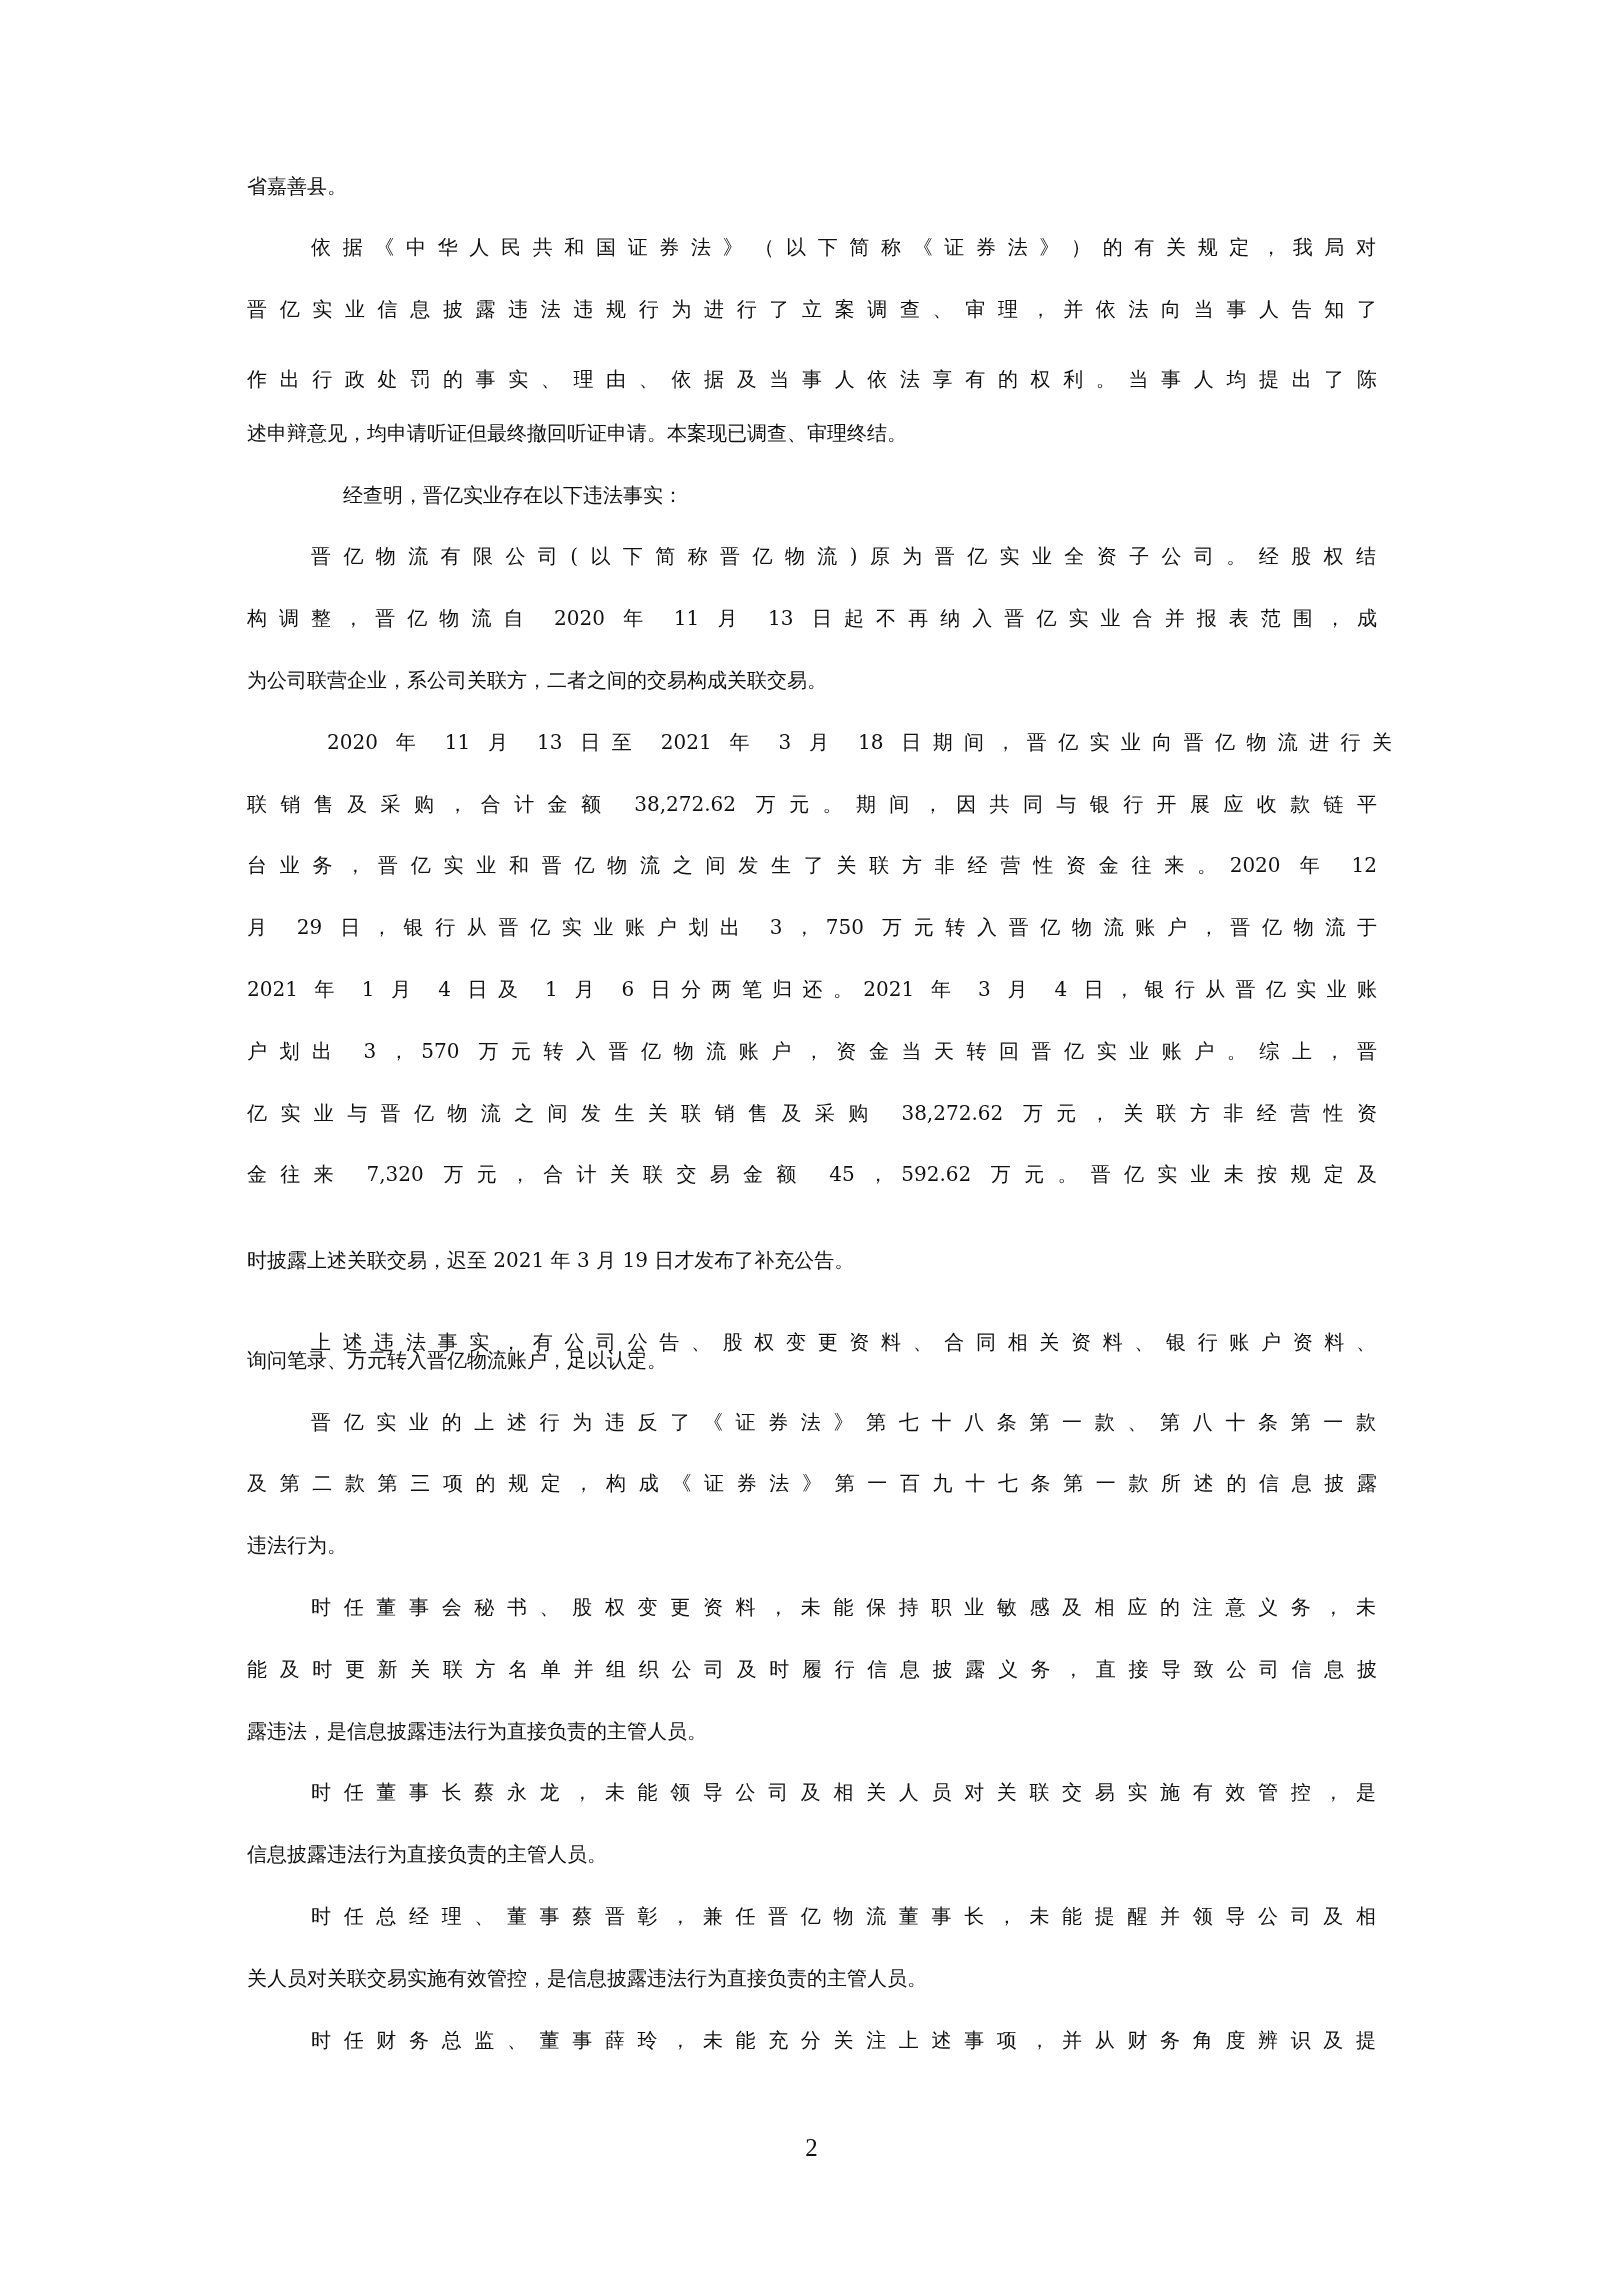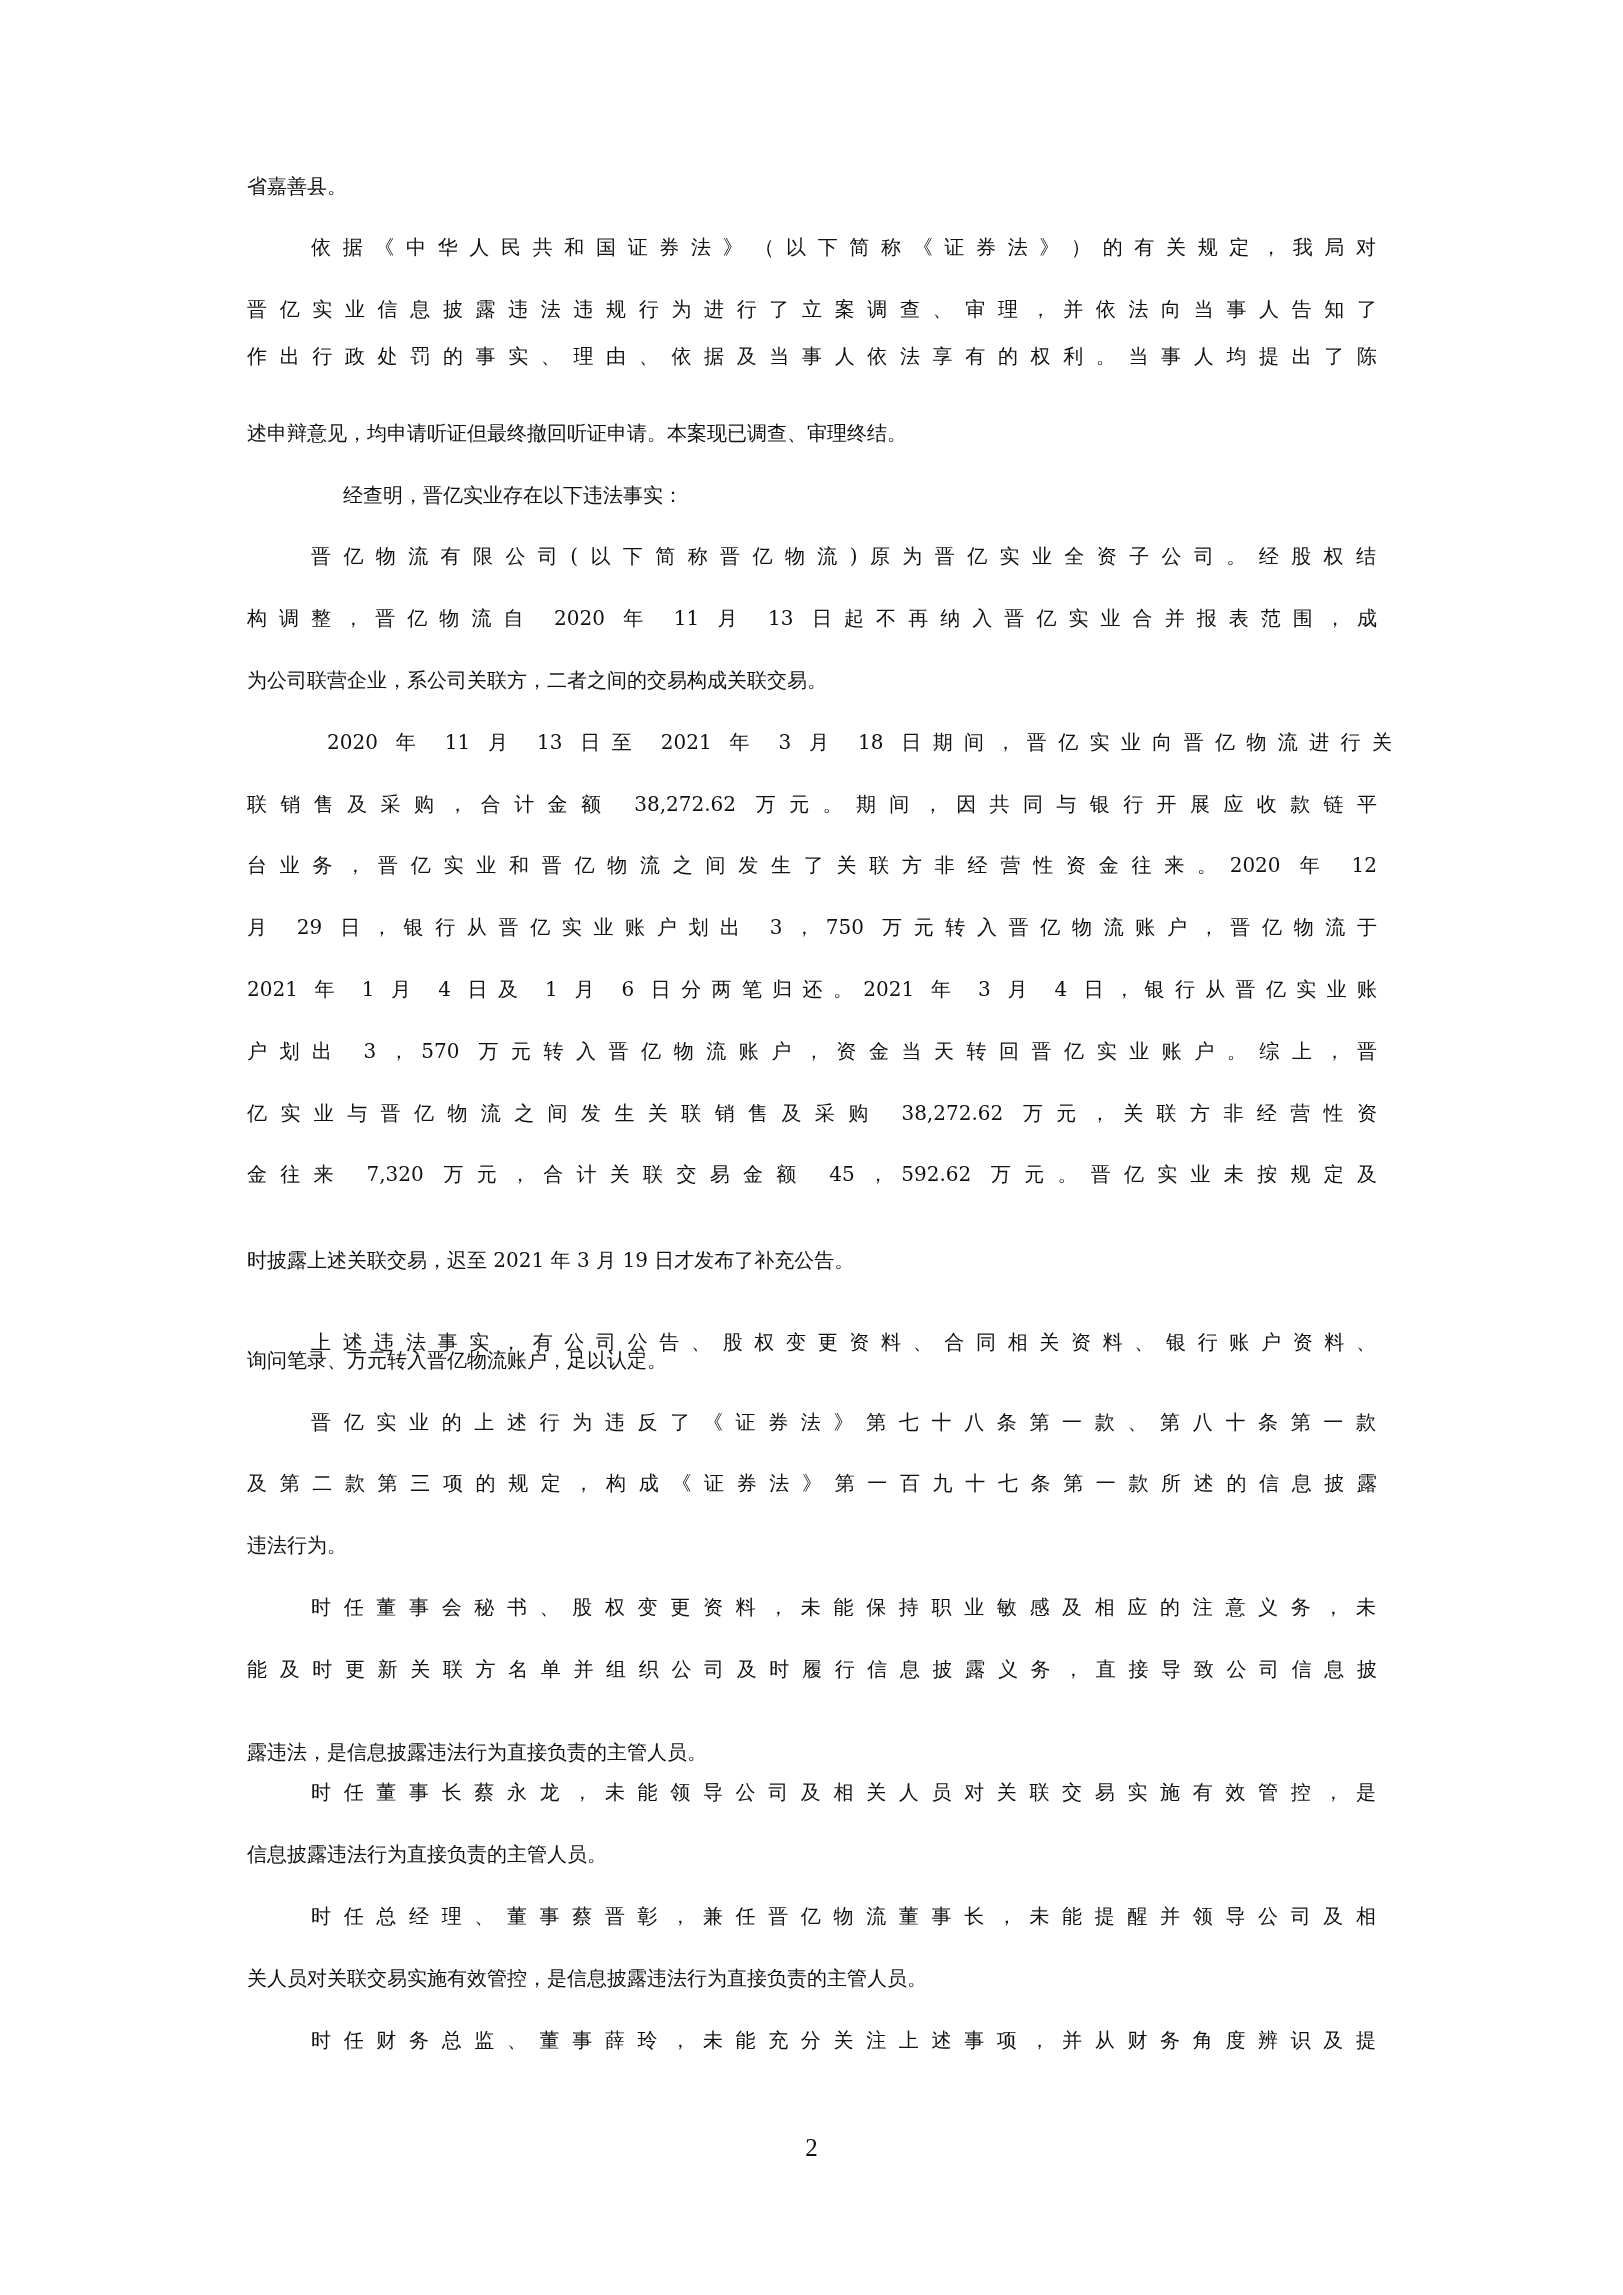--- a/index.html
+++ b/index.html
@@ -34,21 +34,21 @@
   }
 </style>
 </head>
 <body>
 
 <div class="page">
   <div>
     <div class="line last" style="top: 167px;">省嘉善县。</div>
     <div class="line indent" style="top: 228px;">依据《中华人民共和国证券法》（以下简称《证券法》）的有关规定，我局对</div>
     <div class="line" style="top: 290px;">晋亿实业信息披露违法违规行为进行了立案调查、审理，并依法向当事人告知了</div>
-    <div class="line" style="top: 337px;">作出行政处罚的事实、理由、依据及当事人依法享有的权利。当事人均提出了陈</div>
+    <div class="line" style="top: 360px;">作出行政处罚的事实、理由、依据及当事人依法享有的权利。当事人均提出了陈</div>
     <div class="line last" style="top: 414px;">述申辩意见，均申请听证但最终撤回听证申请。本案现已调查、审理终结。</div>
     <div class="line indent last" style="top: 476px; margin-left: 32px;">经查明，晋亿实业存在以下违法事实：</div>
     <div class="line indent" style="top: 537px;">晋亿物流有限公司(以下简称晋亿物流)原为晋亿实业全资子公司。经股权结</div>
     <div class="line" style="top: 599px;">构调整，晋亿物流自 2020 年 11 月 13 日起不再纳入晋亿实业合并报表范围，成</div>
     <div class="line last" style="top: 661px;">为公司联营企业，系公司关联方，二者之间的交易构成关联交易。</div>
     <div class="line indent" style="top: 723px; margin-left: 16px;">2020 年 11 月 13 日至 2021 年 3 月 18 日期间，晋亿实业向晋亿物流进行关</div>
     <div class="line" style="top: 785px;">联销售及采购，合计金额 38,272.62 万元。期间，因共同与银行开展应收款链平</div>
     <div class="line" style="top: 846px;">台业务，晋亿实业和晋亿物流之间发生了关联方非经营性资金往来。2020 年 12</div>
     <div class="line" style="top: 908px;">月 29 日，银行从晋亿实业账户划出 3，750 万元转入晋亿物流账户，晋亿物流于</div>
     <div class="line" style="top: 970px;">2021 年 1 月 4 日及 1 月 6 日分两笔归还。2021 年 3 月 4 日，银行从晋亿实业账</div>
@@ -56,21 +56,21 @@
     <div class="line" style="top: 1094px;">亿实业与晋亿物流之间发生关联销售及采购 38,272.62 万元，关联方非经营性资</div>
     <div class="line" style="top: 1155px;">金往来 7,320 万元，合计关联交易金额 45，592.62 万元。晋亿实业未按规定及</div>
     <div class="line last" style="top: 1217px; margin-top: 24px;">时披露上述关联交易，迟至 2021 年 3 月 19 日才发布了补充公告。</div>
     <div class="line indent" style="top: 1279px; margin-top: 44px;">上述违法事实，有公司公告、股权变更资料、合同相关资料、银行账户资料、</div>
     <div class="line last" style="top: 1341px;">询问笔录、万元转入晋亿物流账户，足以认定。</div>
     <div class="line indent" style="top: 1403px;">晋亿实业的上述行为违反了《证券法》第七十八条第一款、第八十条第一款</div>
     <div class="line" style="top: 1464px;">及第二款第三项的规定，构成《证券法》第一百九十七条第一款所述的信息披露</div>
     <div class="line last" style="top: 1526px;">违法行为。</div>
     <div class="line indent" style="top: 1588px;">时任董事会秘书、股权变更资料，未能保持职业敏感及相应的注意义务，未</div>
     <div class="line" style="top: 1650px;">能及时更新关联方名单并组织公司及时履行信息披露义务，直接导致公司信息披</div>
-    <div class="line last" style="top: 1712px; margin-top: 21px;">露违法，是信息披露违法行为直接负责的主管人员。</div>
+    <div class="line last" style="top: 1712px;">露违法，是信息披露违法行为直接负责的主管人员。</div>
     <div class="line indent" style="top: 1773px;">时任董事长蔡永龙，未能领导公司及相关人员对关联交易实施有效管控，是</div>
     <div class="line last" style="top: 1835px;">信息披露违法行为直接负责的主管人员。</div>
     <div class="line indent" style="top: 1897px;">时任总经理、董事蔡晋彰，兼任晋亿物流董事长，未能提醒并领导公司及相</div>
     <div class="line last" style="top: 1959px;">关人员对关联交易实施有效管控，是信息披露违法行为直接负责的主管人员。</div>
     <div class="line indent" style="top: 2021px;">时任财务总监、董事薛玲，未能充分关注上述事项，并从财务角度辨识及提</div>
   </div>
   <div class="page-number">2</div>
 </div>
 
 

